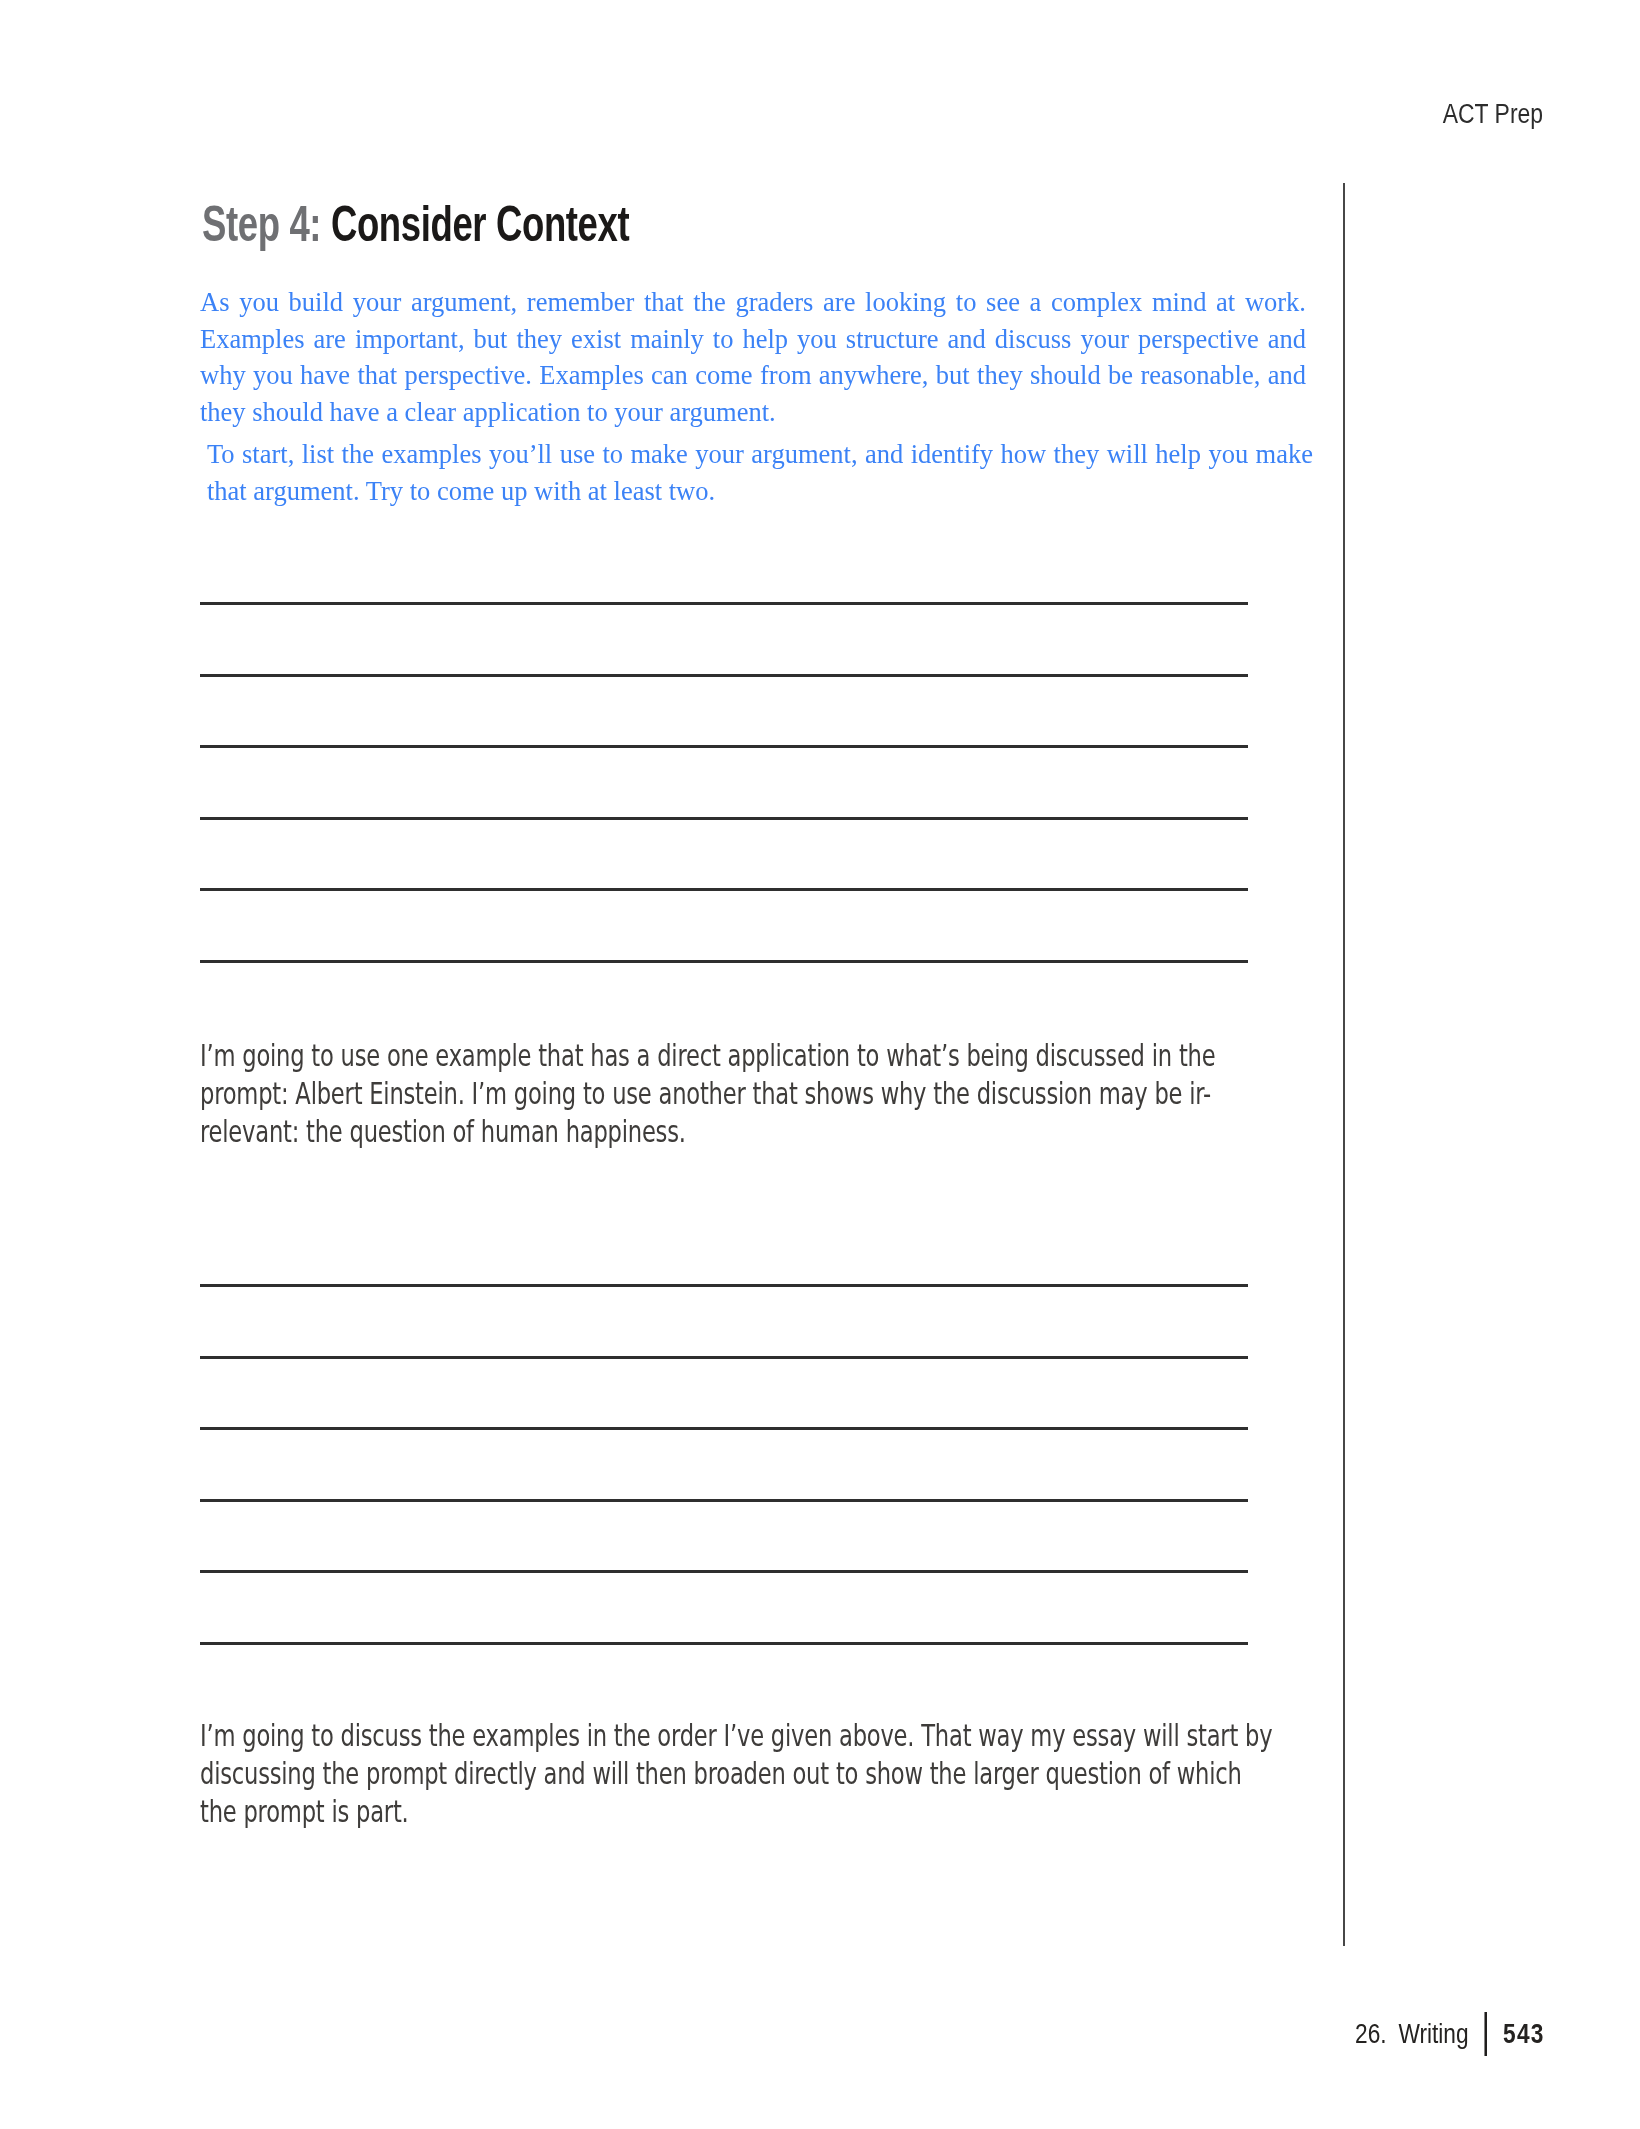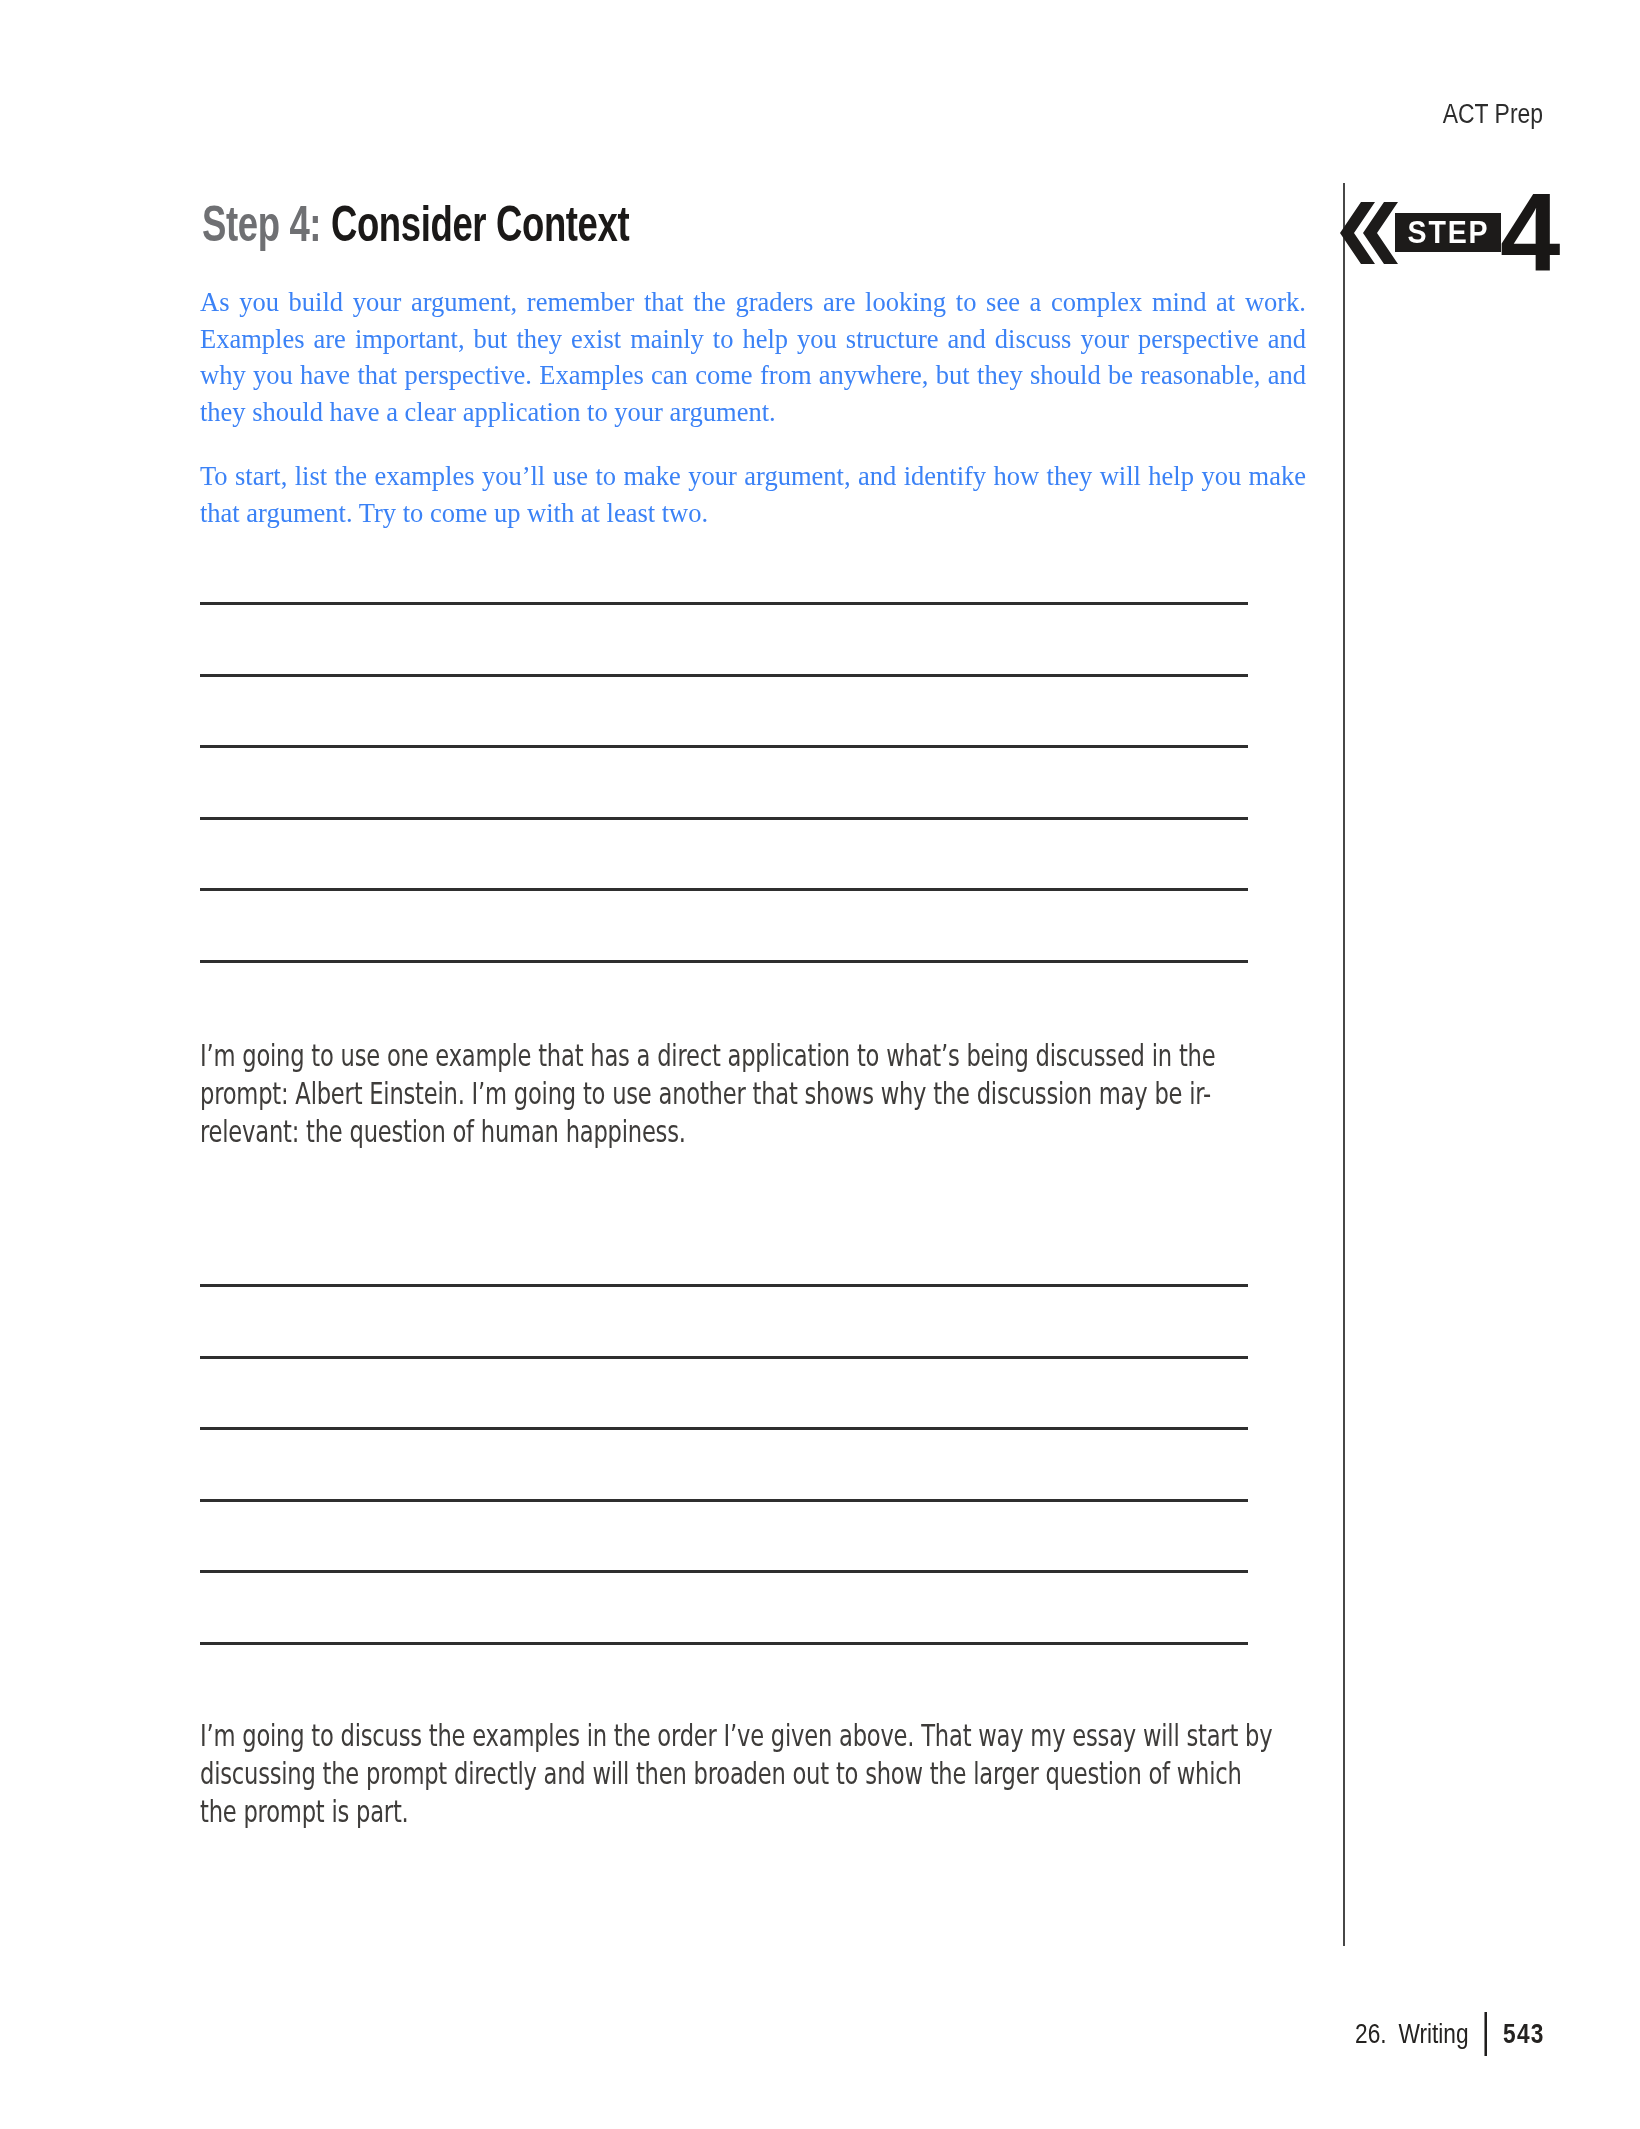--- a/index.html
+++ b/index.html
@@ -47,21 +47,21 @@
   .body-par {
     position: absolute;
     left: 200px;
     width: 1106px;
     font-size: 26.5px;
     line-height: 36.5px;
     text-align: justify;
     color: #3b82f6;
   }
   #par-intro { top: 284px; }
-  #par-list  { top: 458px; }
+  #par-list  { top: 436px; margin-left: 7px; }
   #par-order { top: 1178px; text-align: left; }
 
   
   .rules {
     position: absolute;
     left: 200px;
     width: 1048px;
     height: 366px;
   }
   #rules-1 { top: 602px; }
@@ -184,32 +184,20 @@
 <div class="page">
 
   <div class="header-label">ACT Prep</div>
 
   <div class="heading">
     <span class="step-part">Step 4: </span><span class="title-part">Consider Context</span>
   </div>
 
   <div class="vrule"></div>
 
-  <div class="badge">
-    <span class="badge-chevron">
-      <svg width="58" height="62" viewBox="0 0 58 62">
-        <polygon points="21,0 0,31 21,62 35,62 14,31 35,0" fill="#1d1b1a"></polygon>
-        <polygon points="44,0 23,31 44,62 58,62 37,31 58,0" fill="#1d1b1a"></polygon>
-      </svg>
-    </span>
-    <span class="badge-box">
-      <span class="badge-box-label">STEP</span>
-    </span>
-    <span class="badge-num">4</span>
-  </div>
 
   <div class="body-par" id="par-intro">As you build your argument, remember that the graders are looking to see a complex mind at work. Examples are important, but they exist mainly to help you structure and discuss your perspective and why you have that perspective. Examples can come from anywhere, but they should be reasonable, and they should have a clear application to your argument.</div>
 
   <div class="body-par" id="par-list">To start, list the examples you’ll use to make your argument, and identify how they will help you make that argument. Try to come up with at least two.</div>
 
   <div class="rules" id="rules-1">
       <div class="rule-line" style="top: 0px;"></div>
       <div class="rule-line" style="top: 71.6px;"></div>
       <div class="rule-line" style="top: 143.2px;"></div>
       <div class="rule-line" style="top: 214.8px;"></div>

